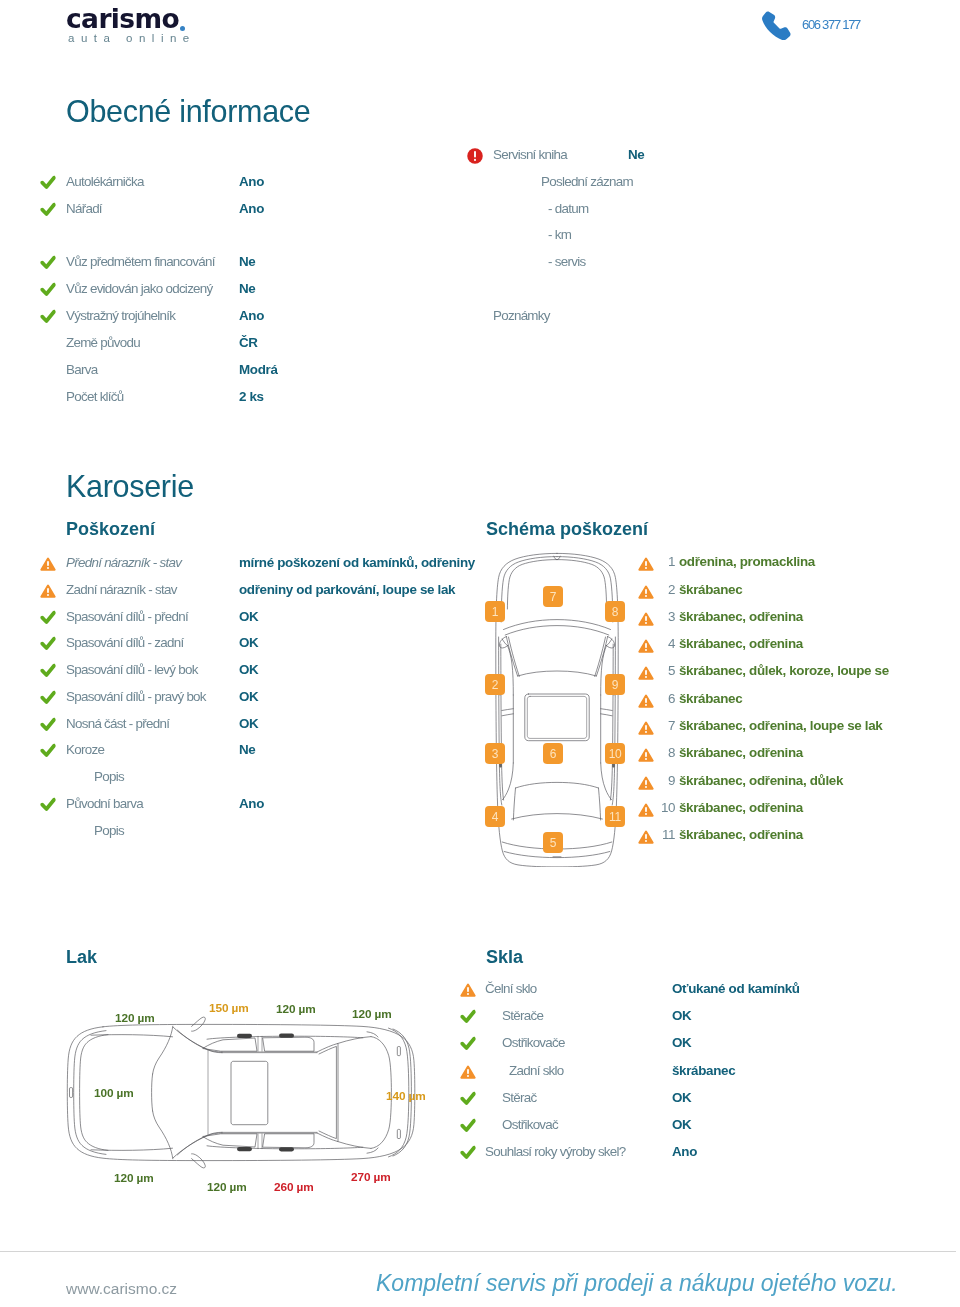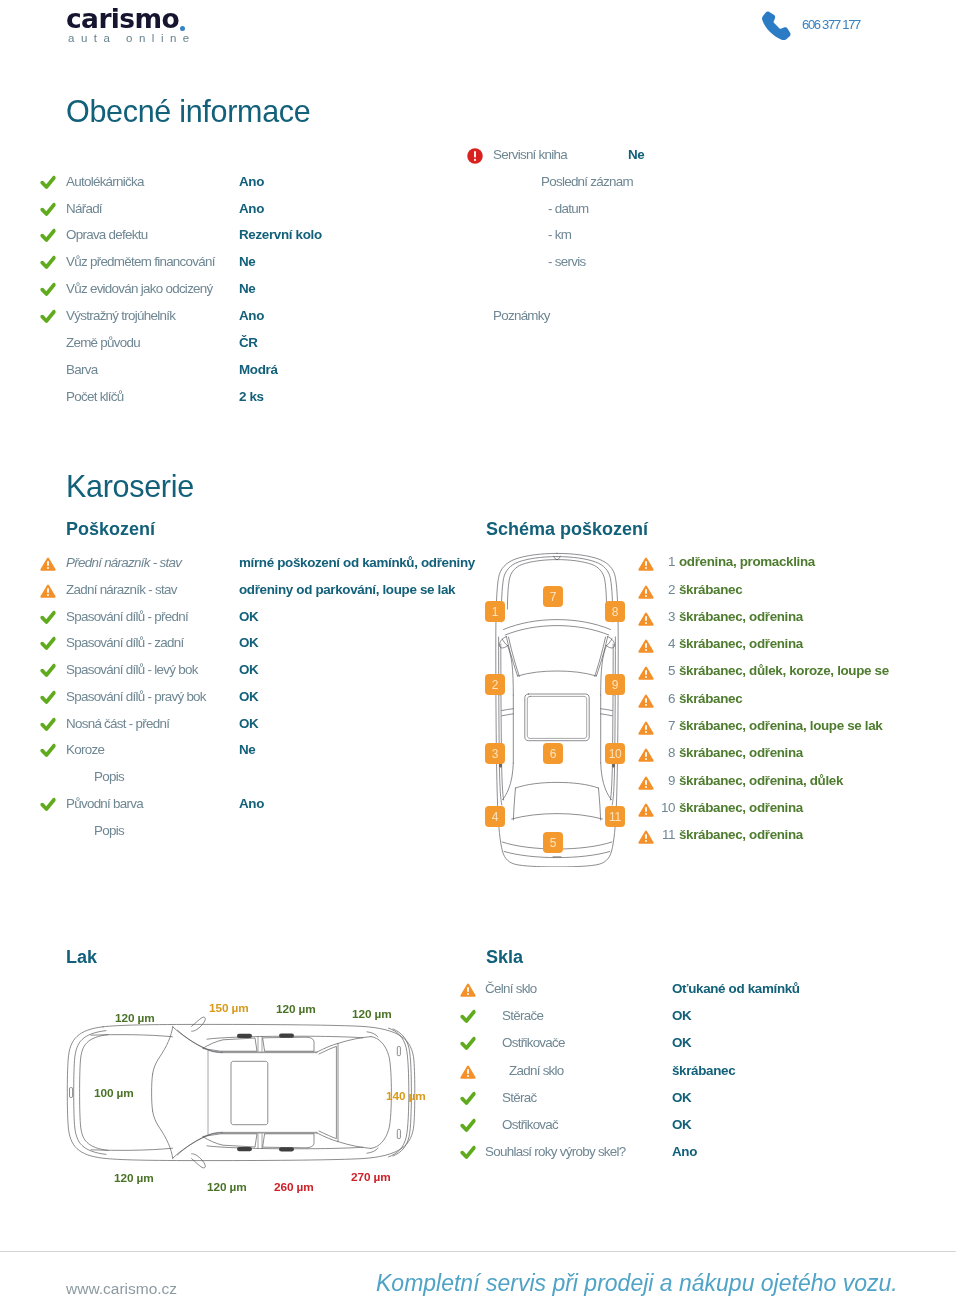--- a/index.html
+++ b/index.html
@@ -75,29 +75,20 @@
 <div class="val" style="left:239px;">Ano</div>
 </div>
 <div class="row" style="top:199.5px;">
 <span style="position:absolute;left:40px;top:1px;width:16px;height:16px;">
         <svg class="ic" viewBox="0 0 16 16">
           <path fill="#5fab1d" d="M15.3 1.35c-.8-.72-2.02-.63-2.7.2L6.25 9.2 3.55 6.3c-.72-.74-1.9-.74-2.62 0-.72.74-.72 1.92 0 2.66l4.25 4.4c.75.77 2 .72 2.68-.11l7.35-8.96c.68-.83.6-2.07-.2-2.78z"></path>
         </svg>
       </span>
 <div class="lbl" style="left:66px;">Nářadí</div>
 <div class="val" style="left:239px;">Ano</div>
-</div>
-<div class="row" style="top:226.4px;">
-<span style="position:absolute;left:40px;top:1px;width:16px;height:16px;">
-        <svg class="ic" viewBox="0 0 16 16">
-          <path fill="#5fab1d" d="M15.3 1.35c-.8-.72-2.02-.63-2.7.2L6.25 9.2 3.55 6.3c-.72-.74-1.9-.74-2.62 0-.72.74-.72 1.92 0 2.66l4.25 4.4c.75.77 2 .72 2.68-.11l7.35-8.96c.68-.83.6-2.07-.2-2.78z"></path>
-        </svg>
-      </span>
-<div class="lbl" style="left:66px;">Oprava defektu</div>
-<div class="val" style="left:239px;">Rezervní kolo</div>
 </div>
 <div class="row" style="top:253.4px;">
 <span style="position:absolute;left:40px;top:1px;width:16px;height:16px;">
         <svg class="ic" viewBox="0 0 16 16">
           <path fill="#5fab1d" d="M15.3 1.35c-.8-.72-2.02-.63-2.7.2L6.25 9.2 3.55 6.3c-.72-.74-1.9-.74-2.62 0-.72.74-.72 1.92 0 2.66l4.25 4.4c.75.77 2 .72 2.68-.11l7.35-8.96c.68-.83.6-2.07-.2-2.78z"></path>
         </svg>
       </span>
 <div class="lbl" style="left:66px;">Vůz předmětem financování</div>
 <div class="val" style="left:239px;">Ne</div>
 </div>

